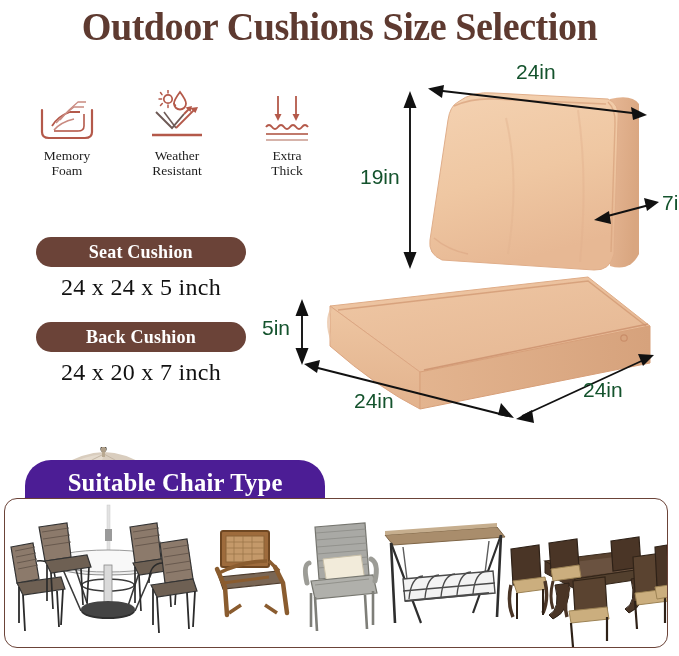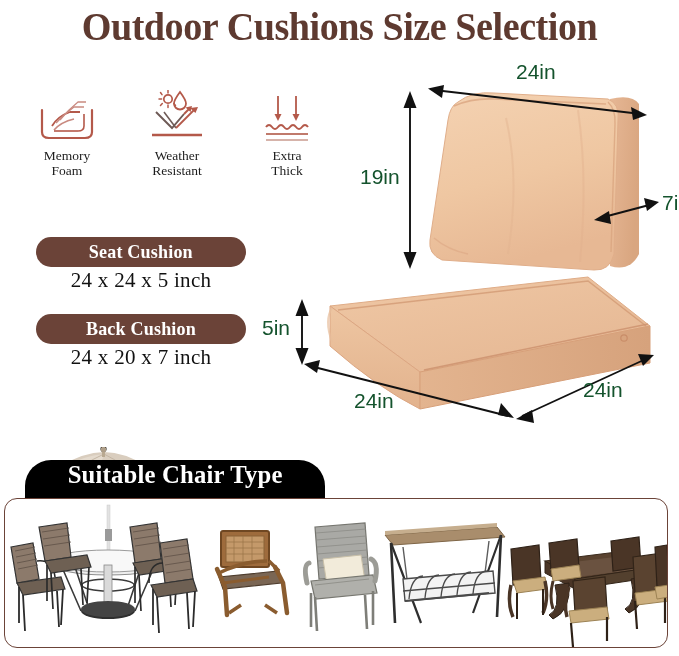--- a/index.html
+++ b/index.html
@@ -50,23 +50,23 @@
     color:#ffffff;
     font-family:"Liberation Serif", serif;
     font-weight:bold;
     font-size:19px;
     letter-spacing:0.2px;
   }
   .pill span{transform:scaleX(0.95);display:inline-block;}
   .dims{
     text-align:center;
     font-family:"Liberation Serif", serif;
-    font-size:21px;
+    font-size:24px;
     color:#111;
-    margin-top:1px;
+    margin-top:7px;
     letter-spacing:0.3px;
   }
   .gap{height:21px;}
 
   
   .illus{position:absolute;left:258px;top:58px;width:421px;height:375px;}
   .illus svg{display:block;}
 
   .dimtxt{
     position:absolute;
@@ -75,23 +75,23 @@
     color:#14532d;
     white-space:nowrap;
   }
 
   
   .banner-wrap{position:absolute;left:0;top:447px;width:679px;height:209px;}
   .umbrella{position:absolute;left:0px;top:0px;}
   .banner{
     position:absolute;left:25px;top:13px;
     width:300px;height:45px;
-    background:#000000;
+    background:#4c1d95;
     border-radius:26px 26px 0 0;
-    display:flex;align-items:flex-start;justify-content:center;
+    display:flex;align-items:center;justify-content:center;
   }
   .banner-text{
     color:#ffffff;
     font-family:"Liberation Serif", serif;
     font-weight:bold;
     font-size:26px;
     transform:scaleX(0.95);
     white-space:nowrap;
     letter-spacing:0.2px;
   }

